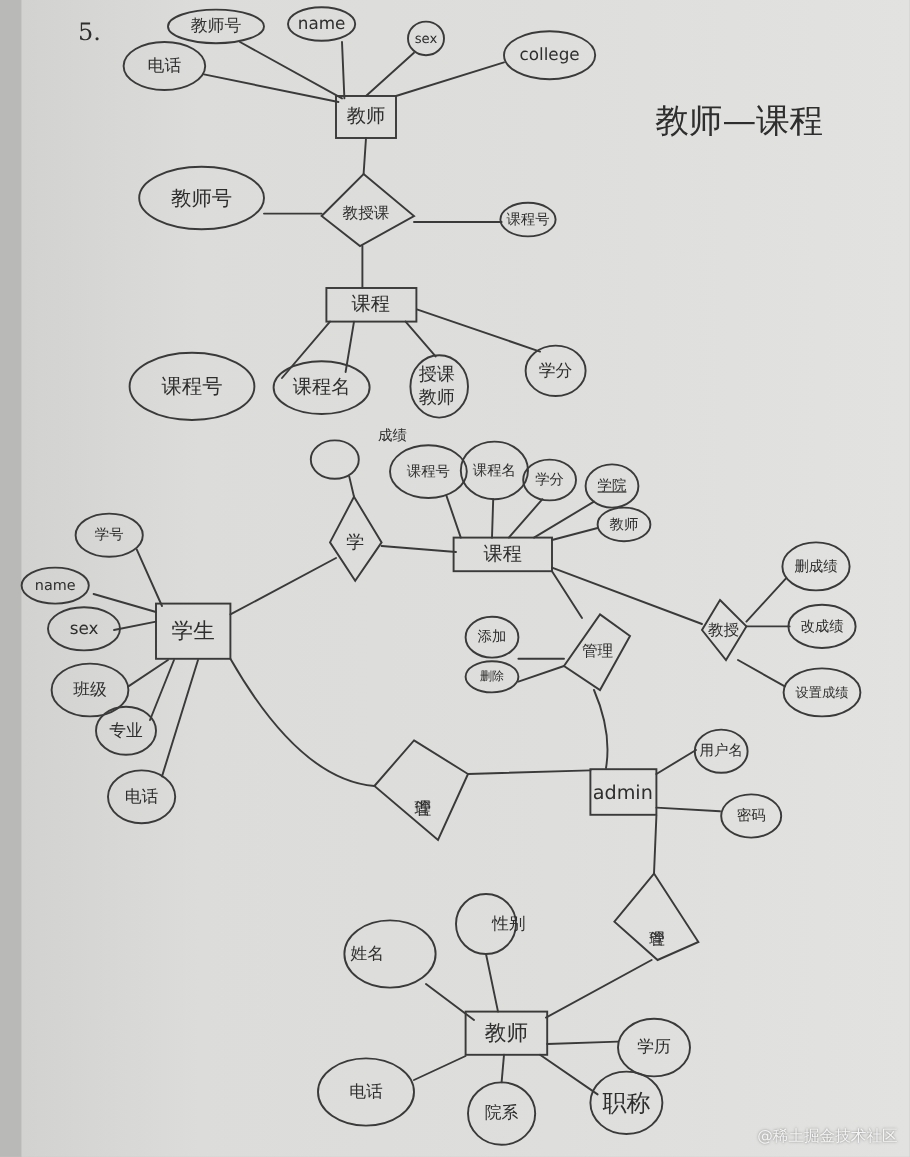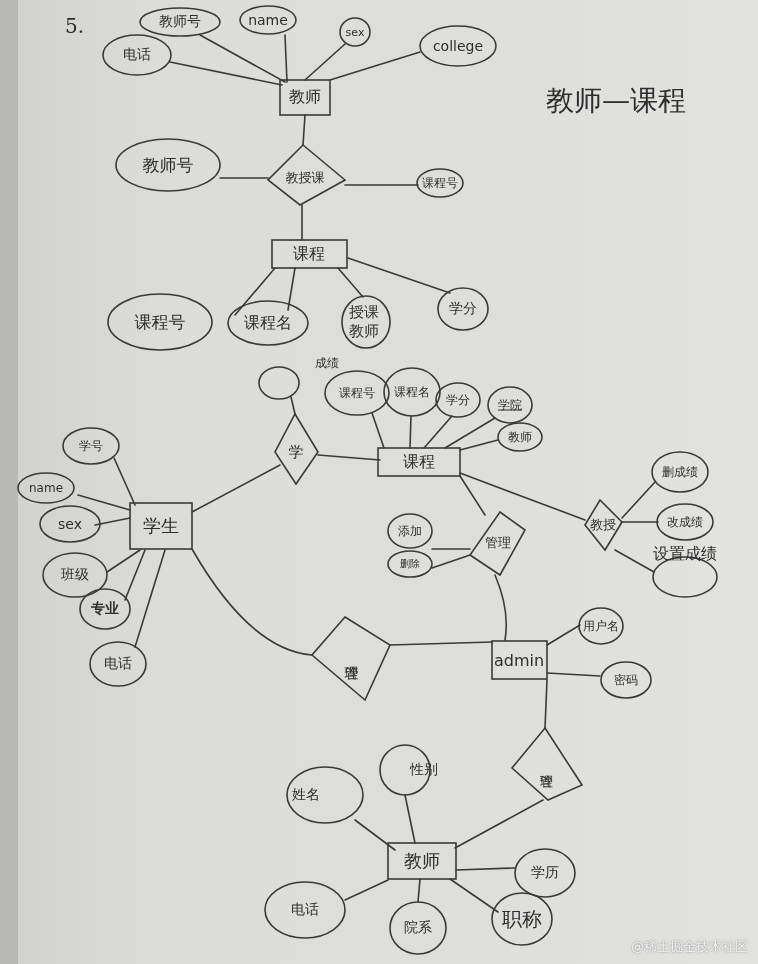--- a/index.html
+++ b/index.html
@@ -145,37 +145,37 @@
 <div class="lbl" style="left:160px;top:322px;font-size:17px;">课程号</div>
 <div class="lbl" style="left:268px;top:323px;font-size:16px;">课程名</div>
 <div class="lbl" style="left:366px;top:322px;font-size:15px;white-space:normal;width:34px;">授课教师</div>
 <div class="lbl" style="left:463px;top:309px;">学分</div>
 
 <div class="lbl ent" style="left:161px;top:526px;font-size:18px;">学生</div>
 <div class="lbl" style="left:91px;top:446px;font-size:12px;">学号</div>
 <div class="lbl" style="left:46px;top:488px;font-size:12px;">name</div>
 <div class="lbl" style="left:70px;top:524px;">sex</div>
 <div class="lbl" style="left:75px;top:575px;">班级</div>
-<div class="lbl" style="left:105px;top:609px;font-weight:bold;">专业</div>
+<div class="lbl" style="left:105px;top:609px;">专业</div>
 <div class="lbl" style="left:118px;top:664px;">电话</div>
 
 <div class="lbl rel" style="left:296px;top:452px;font-size:15px;">学</div>
 <div class="lbl" style="left:279px;top:363px;font-size:12px;margin-left:48px;">成绩</div>
 
 <div class="lbl ent" style="left:419px;top:462px;">课程</div>
 <div class="lbl" style="left:357px;top:393px;font-size:12px;">课程号</div>
 <div class="lbl" style="left:412px;top:392px;font-size:12px;">课程名</div>
 <div class="lbl" style="left:458px;top:400px;font-size:12px;">学分</div>
 <div class="lbl" style="left:510px;top:405px;font-size:12px;text-decoration:underline;">学院</div>
 <div class="lbl" style="left:520px;top:437px;font-size:12px;">教师</div>
 
 <div class="lbl rel" style="left:603px;top:525px;">教授</div>
 <div class="lbl" style="left:680px;top:472px;font-size:12px;">删成绩</div>
 <div class="lbl" style="left:685px;top:522px;font-size:12px;">改成绩</div>
-<div class="lbl" style="left:685px;top:554px;font-size:16px;">设置成绩</div>
+<div class="lbl" style="left:685px;top:577px;font-size:11px;">设置成绩</div>
 
 <div class="lbl rel" style="left:498px;top:543px;">管理</div>
 <div class="lbl" style="left:410px;top:531px;font-size:12px;">添加</div>
 <div class="lbl" style="left:410px;top:564px;font-size:10px;">删除</div>
 
 <div class="lbl ent" style="left:519px;top:660px;">admin</div>
 <div class="lbl" style="left:601px;top:626px;font-size:12px;">用户名</div>
 <div class="lbl" style="left:626px;top:680px;font-size:12px;">密码</div>
 
 <div class="lbl rel" style="left:352px;top:655px;font-size:14px;writing-mode:vertical-rl;">管理</div>

